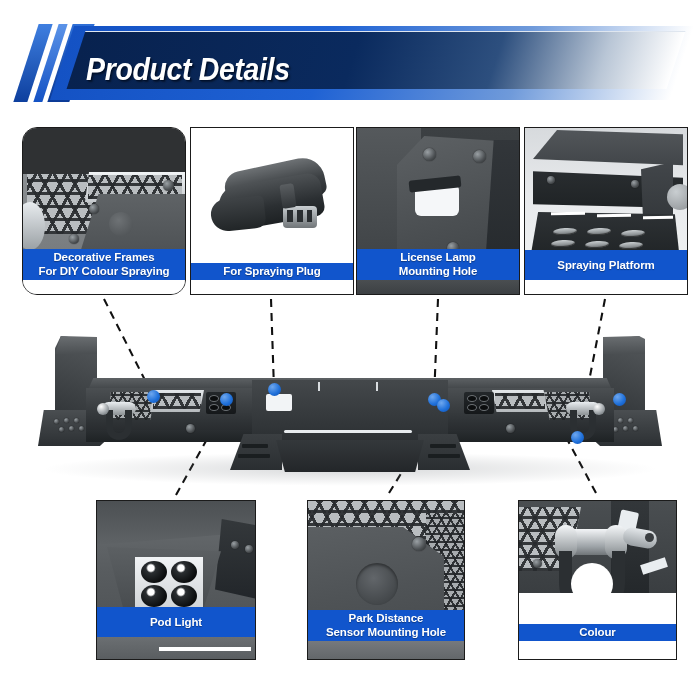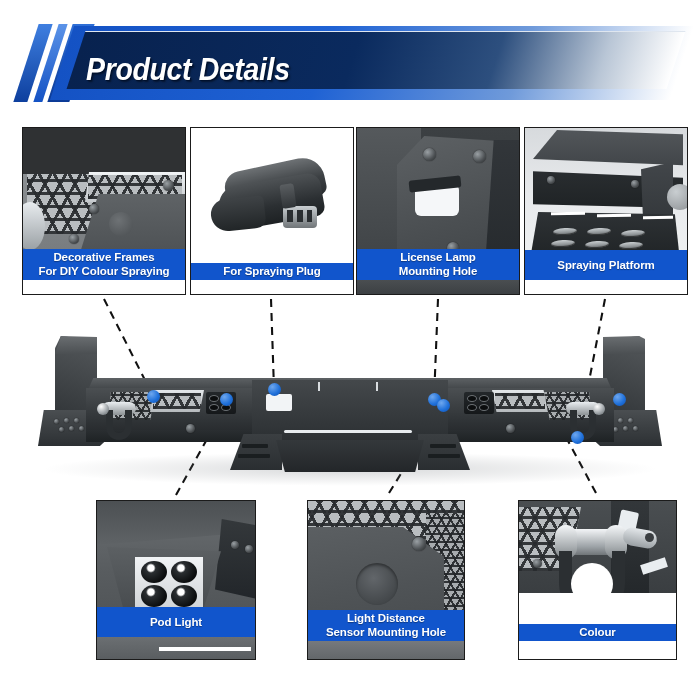--- a/index.html
+++ b/index.html
@@ -222,21 +222,21 @@
 
     <div class="anchor" style="left:147px; top:390px;"></div>
     <div class="anchor" style="left:268px; top:383px;"></div>
     <div class="anchor" style="left:220px; top:393px;"></div>
     <div class="anchor" style="left:428px; top:393px;"></div>
     <div class="anchor" style="left:437px; top:399px;"></div>
     <div class="anchor" style="left:571px; top:431px;"></div>
     <div class="anchor" style="left:613px; top:393px;"></div>
   </div>
 
-  <div class="callout" style="left:22px; top:127px; width:164px; height:168px;">
+  <div class="callout" style="left:22px; top:127px; width:164px; height:168px;border-radius:15px;">
     <div class="shot">
       <div style="position:absolute;inset:0;background:linear-gradient(180deg,#2f3133 0%,#2f3133 28%,#8b8f92 28%,#7d8184 62%,#6e7275 100%);"></div>
       <div class="honey" style="position:absolute;left:4px;top:46px;width:96px;height:60px;
            clip-path:polygon(0 0,100% 0,74% 100%,0 100%);"></div>
       <div style="position:absolute;left:62px;top:44px;width:100px;height:30px;
            background:linear-gradient(180deg,#f1f4f6,#c6cace);
            clip-path:polygon(4% 0,100% 0,100% 100%,0 100%);">
         <div class="honey" style="position:absolute;inset:3px;"></div>
       </div>
       <div style="position:absolute;left:56px;top:66px;width:108px;height:62px;
@@ -388,21 +388,21 @@
            background:linear-gradient(170deg,#5b5f62 0%,#4f5356 55%,#474b4e 100%);
            clip-path:polygon(0 0,70% 0,100% 26%,100% 100%,0 100%);"></div>
       <div style="position:absolute;left:48px;top:62px;width:42px;height:42px;border-radius:50%;
            background:radial-gradient(circle at 42% 36%,#62666a,#44484b 70%,#3b3f42);
            box-shadow:inset 0 2px 3px rgba(0,0,0,.4);"></div>
       <div class="screw" style="left:104px; top:36px; width:14px; height:14px;"></div>
       <div style="position:absolute;left:0;top:138px;width:158px;height:22px;
            background:linear-gradient(180deg,#72767a,#5f6366);"></div>
     </div>
     <div class="cap" style="bottom:18px;">
-      <div>Light Distance</div>
+      <div>Park Distance</div>
       <div>Sensor Mounting Hole</div>
     </div>
     <div style="position:absolute;left:0;right:0;bottom:0;height:18px;
          background:linear-gradient(180deg,#76797d,#63676a);"></div>
   </div>
 
   <div class="callout" style="left:518px; top:500px; width:159px; height:160px;">
     <div class="shot" style="background:#ffffff;">
       <div style="position:absolute;left:0;top:0;width:159px;height:92px;
            background:linear-gradient(180deg,#4a4e51,#3a3e41);"></div>

